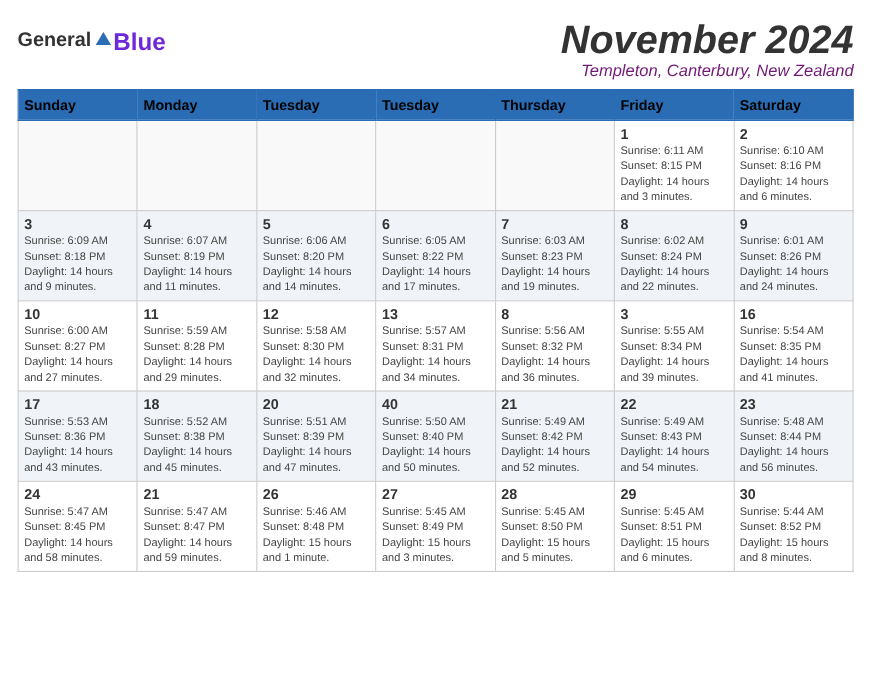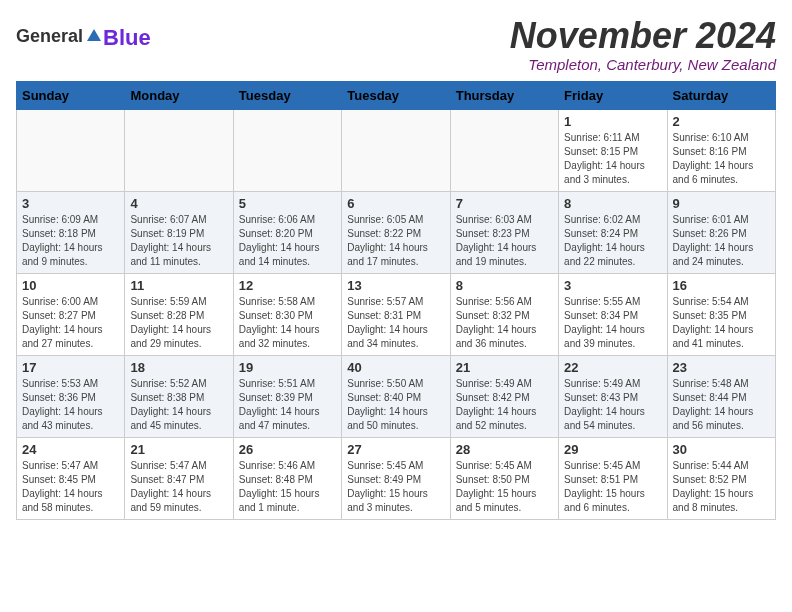--- a/index.html
+++ b/index.html
@@ -202,21 +202,21 @@
       <tr class="row-alt">
         <td>
           <span class="day-number">17</span>
           <div class="day-detail">Sunrise: 5:53 AM<br>Sunset: 8:36 PM<br>Daylight: 14 hours and 43 minutes.</div>
         </td>
         <td>
           <span class="day-number">18</span>
           <div class="day-detail">Sunrise: 5:52 AM<br>Sunset: 8:38 PM<br>Daylight: 14 hours and 45 minutes.</div>
         </td>
         <td>
-          <span class="day-number">19</span>
+          <span class="day-number">20</span>
           <div class="day-detail">Sunrise: 5:51 AM<br>Sunset: 8:39 PM<br>Daylight: 14 hours and 47 minutes.</div>
         </td>
         <td>
           <span class="day-number">40</span>
           <div class="day-detail">Sunrise: 5:50 AM<br>Sunset: 8:40 PM<br>Daylight: 14 hours and 50 minutes.</div>
         </td>
         <td>
           <span class="day-number">21</span>
           <div class="day-detail">Sunrise: 5:49 AM<br>Sunset: 8:42 PM<br>Daylight: 14 hours and 52 minutes.</div>
         </td>

